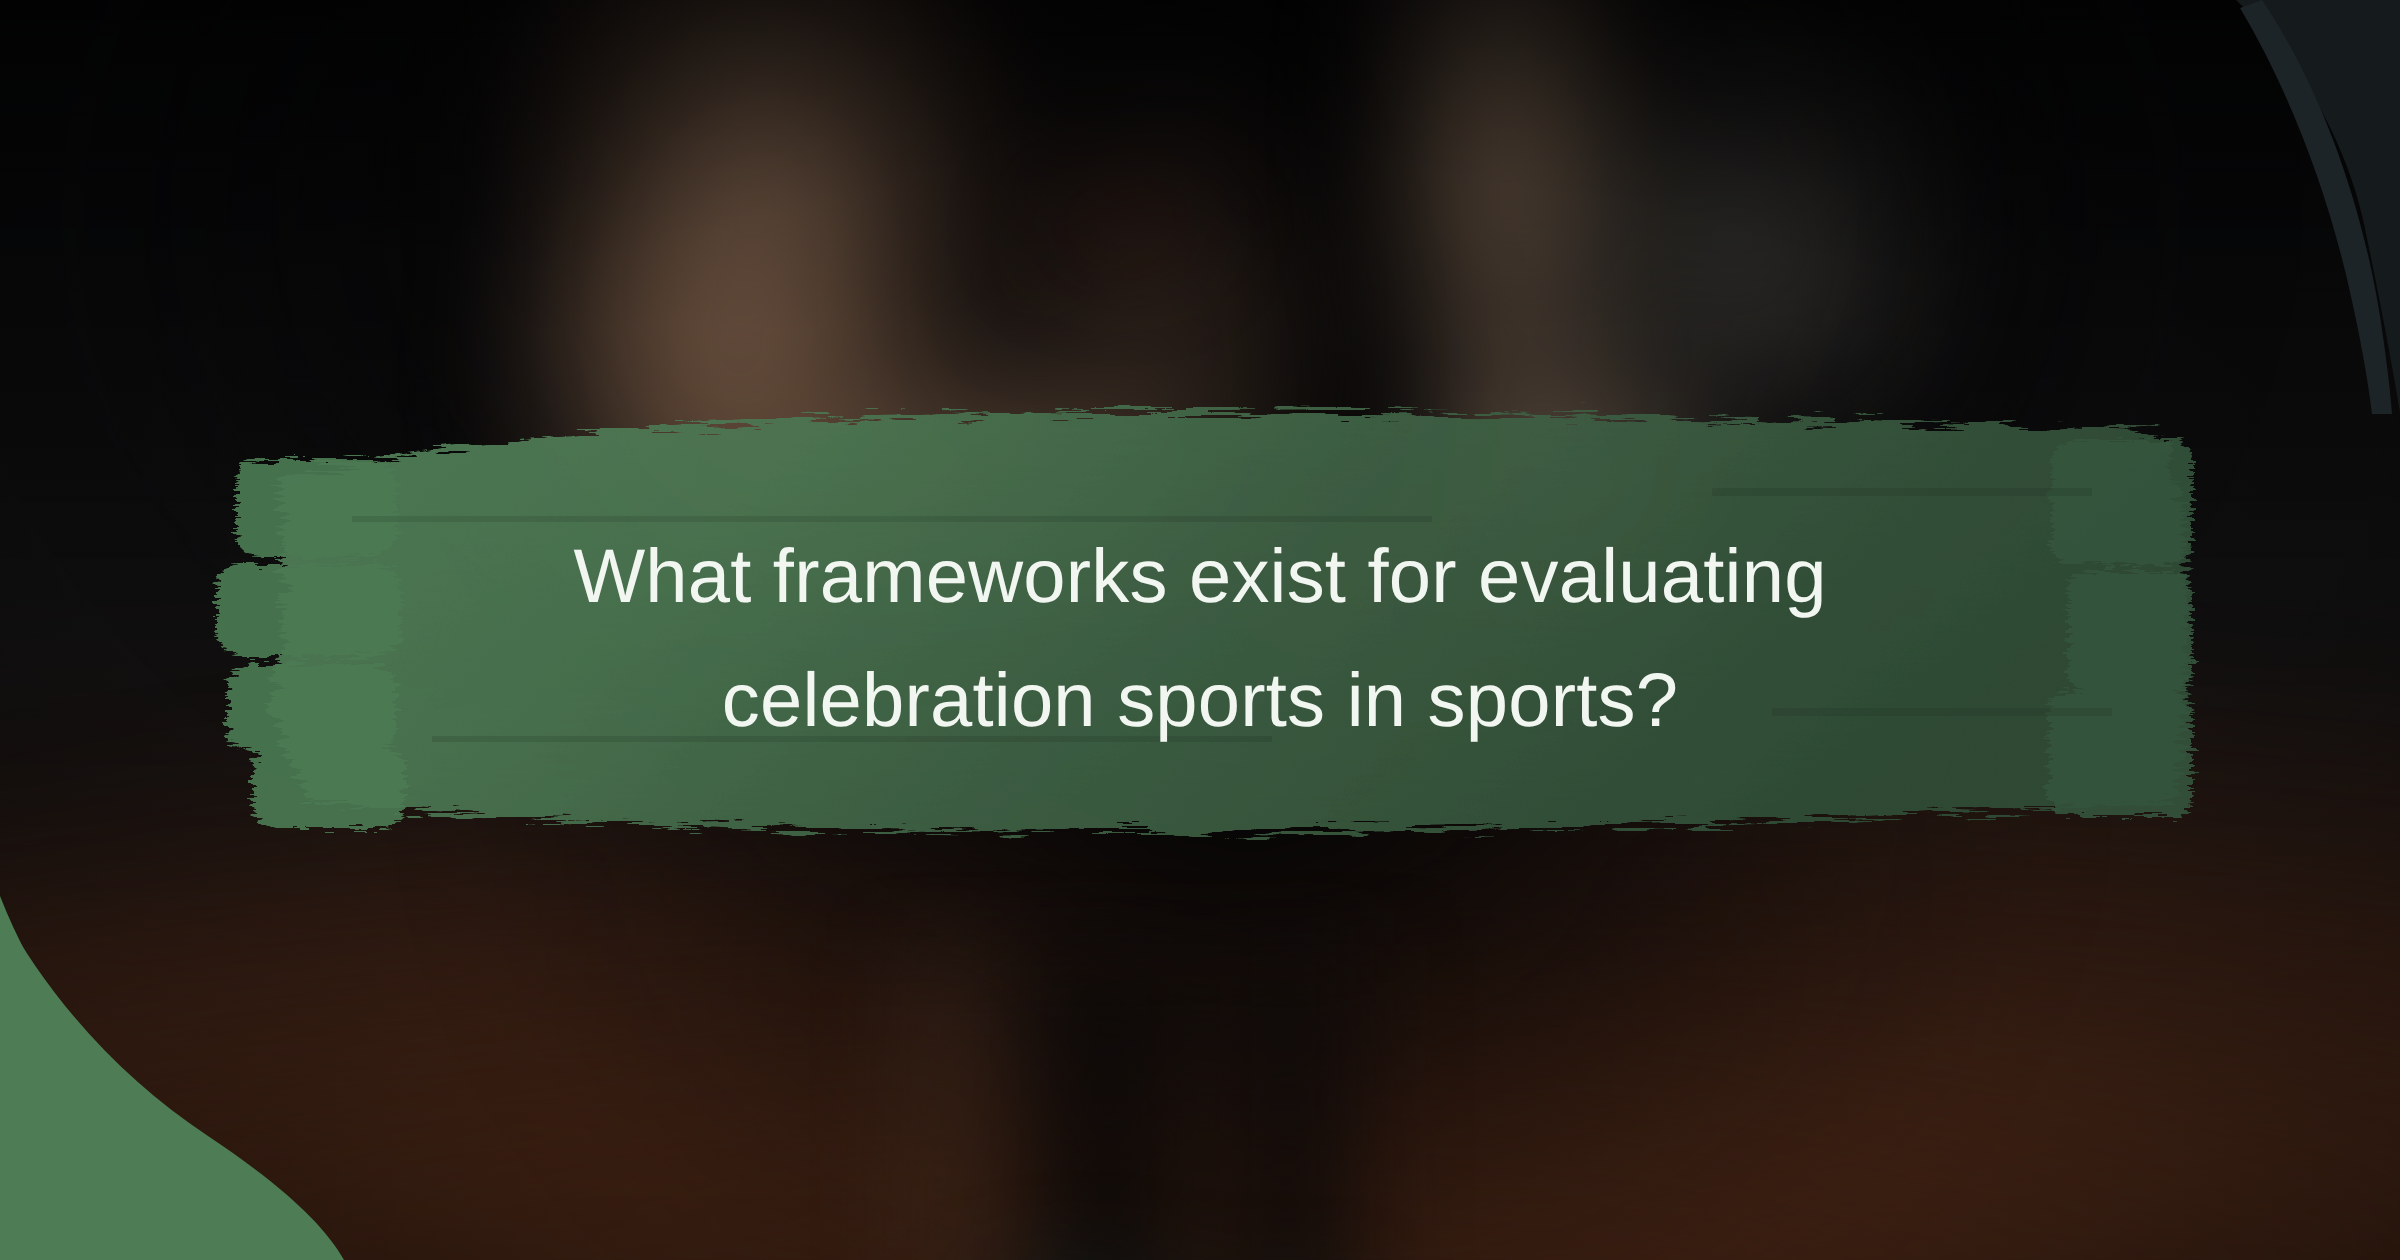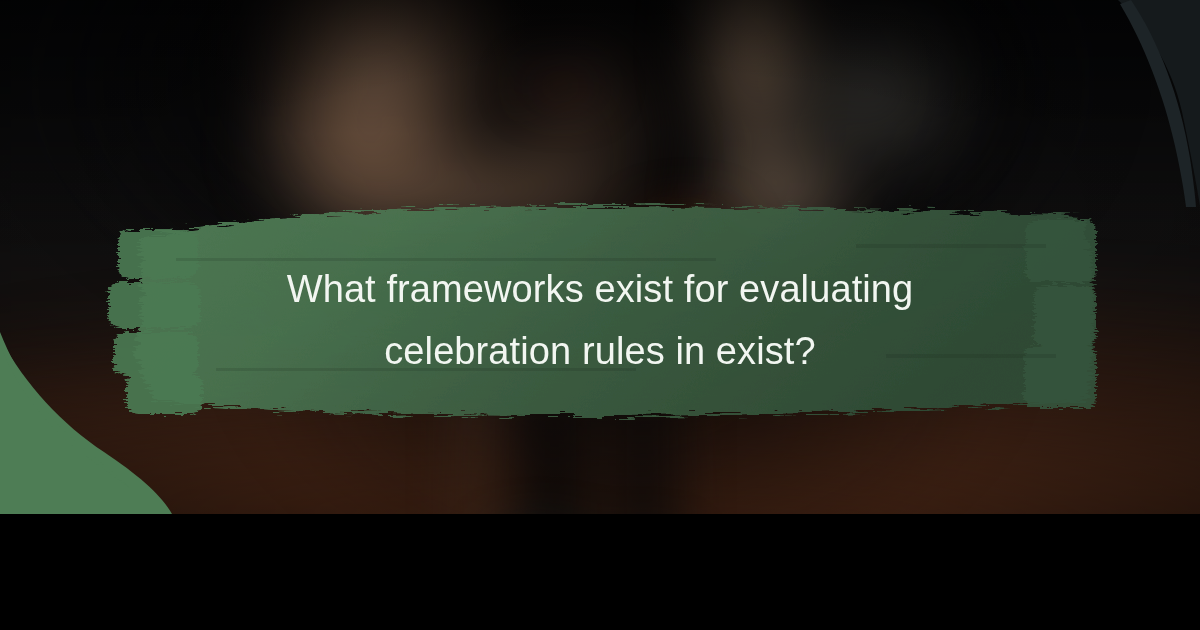--- a/index.html
+++ b/index.html
@@ -7,21 +7,21 @@
     padding: 0;
     background: #000;
   }
   body {
     font-family: "Liberation Sans", sans-serif;
   }
 
   #card {
     position: relative;
     width: 1200px;
-    height: 514px;
+    height: 630px;
     overflow: hidden;
     background: #07080a;
   }
 
   
   .photo {
     position: absolute;
     inset: 0;
     overflow: hidden;
   }
@@ -207,16 +207,16 @@
         <rect x="80" y="72" width="540" height="3"></rect>
         <rect x="120" y="182" width="420" height="3"></rect>
         <rect x="760" y="58" width="190" height="4"></rect>
         <rect x="790" y="168" width="170" height="4"></rect>
       </g>
     </svg>
   </div>
 
   <div class="headline">
     <span class="ln">What frameworks exist for evaluating</span>
-    <span class="ln">celebration rules in exist?</span>
+    <span class="ln">celebration sports in sports?</span>
   </div>
 
 </div>
 
 </body></html>

